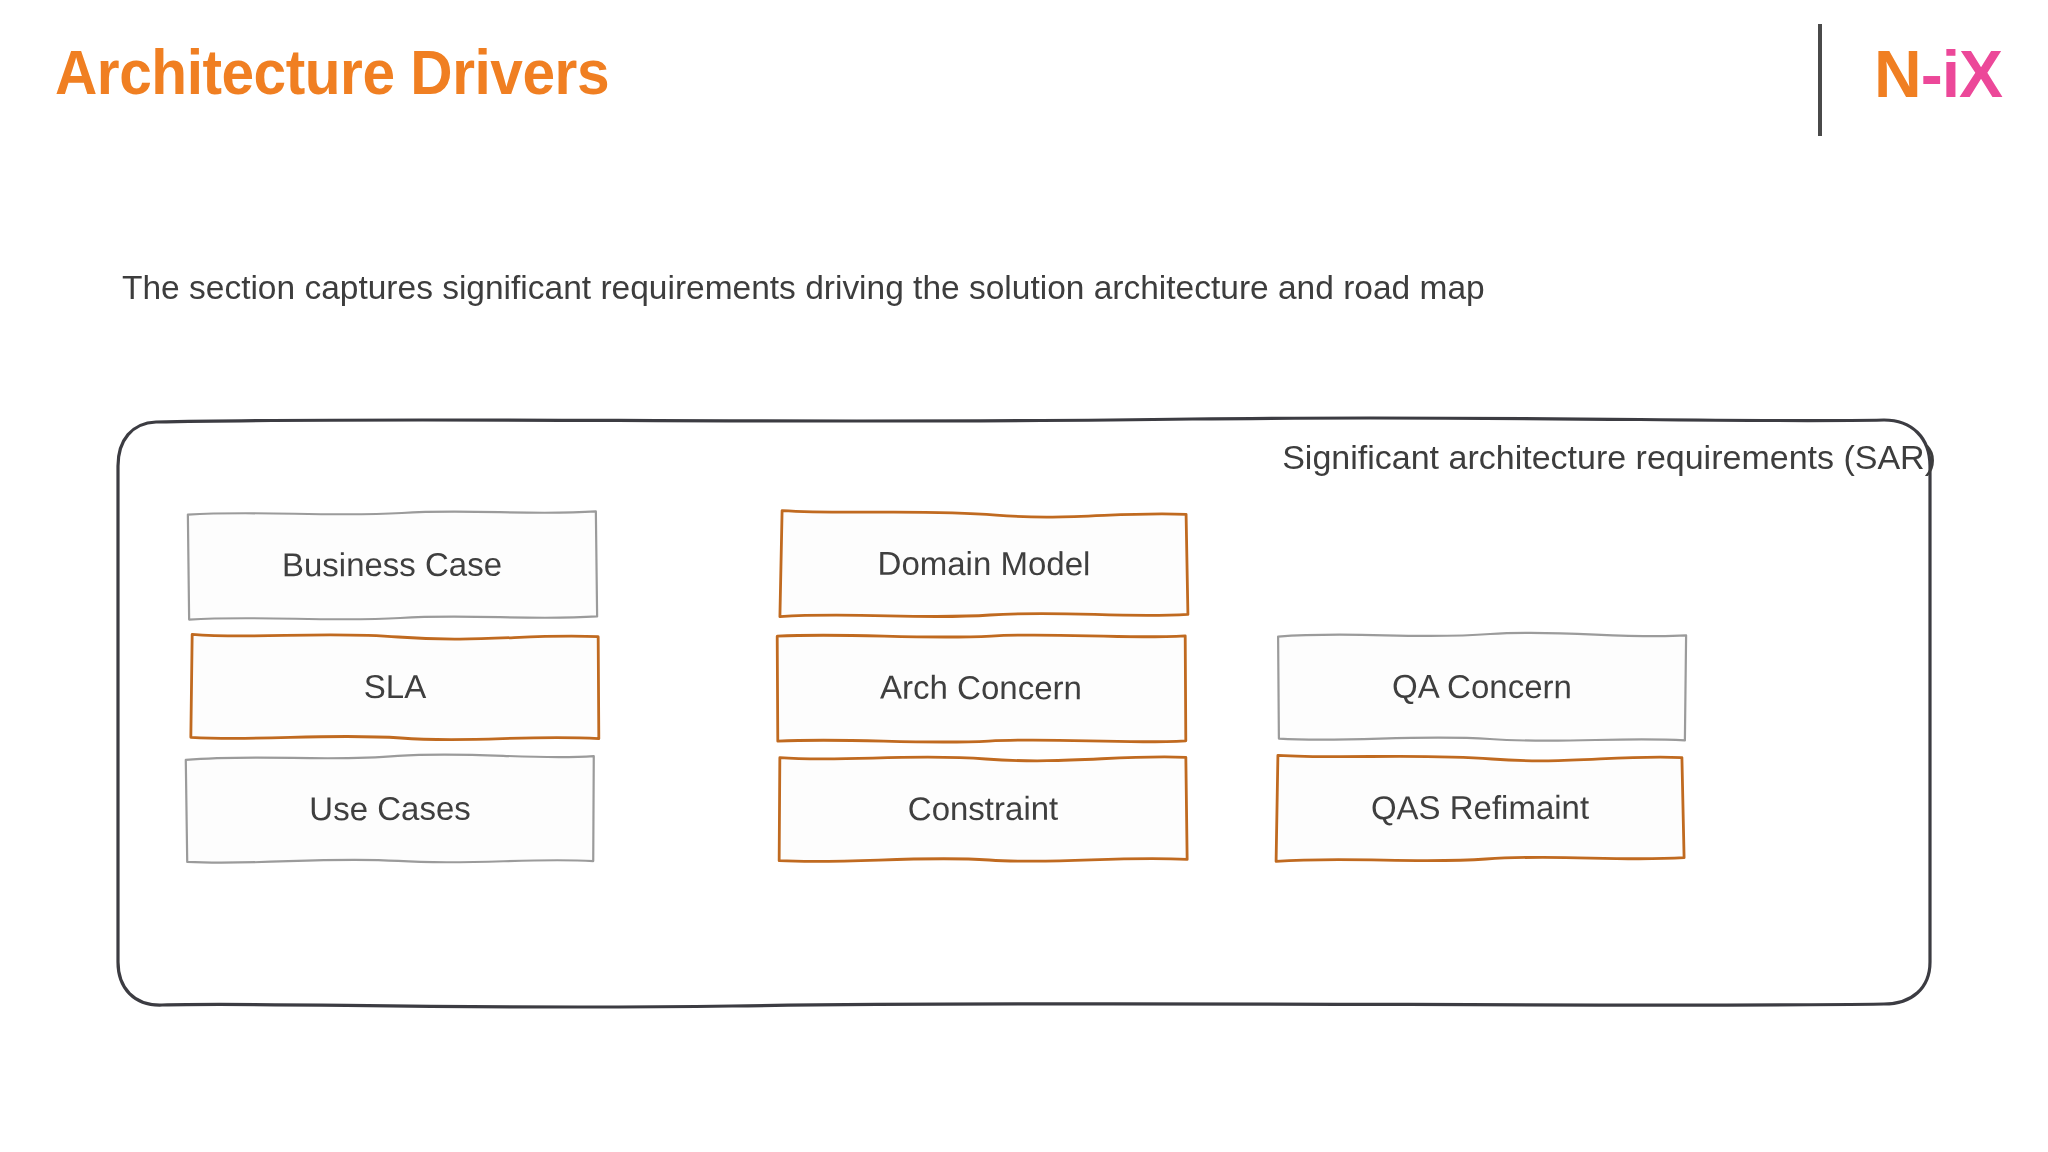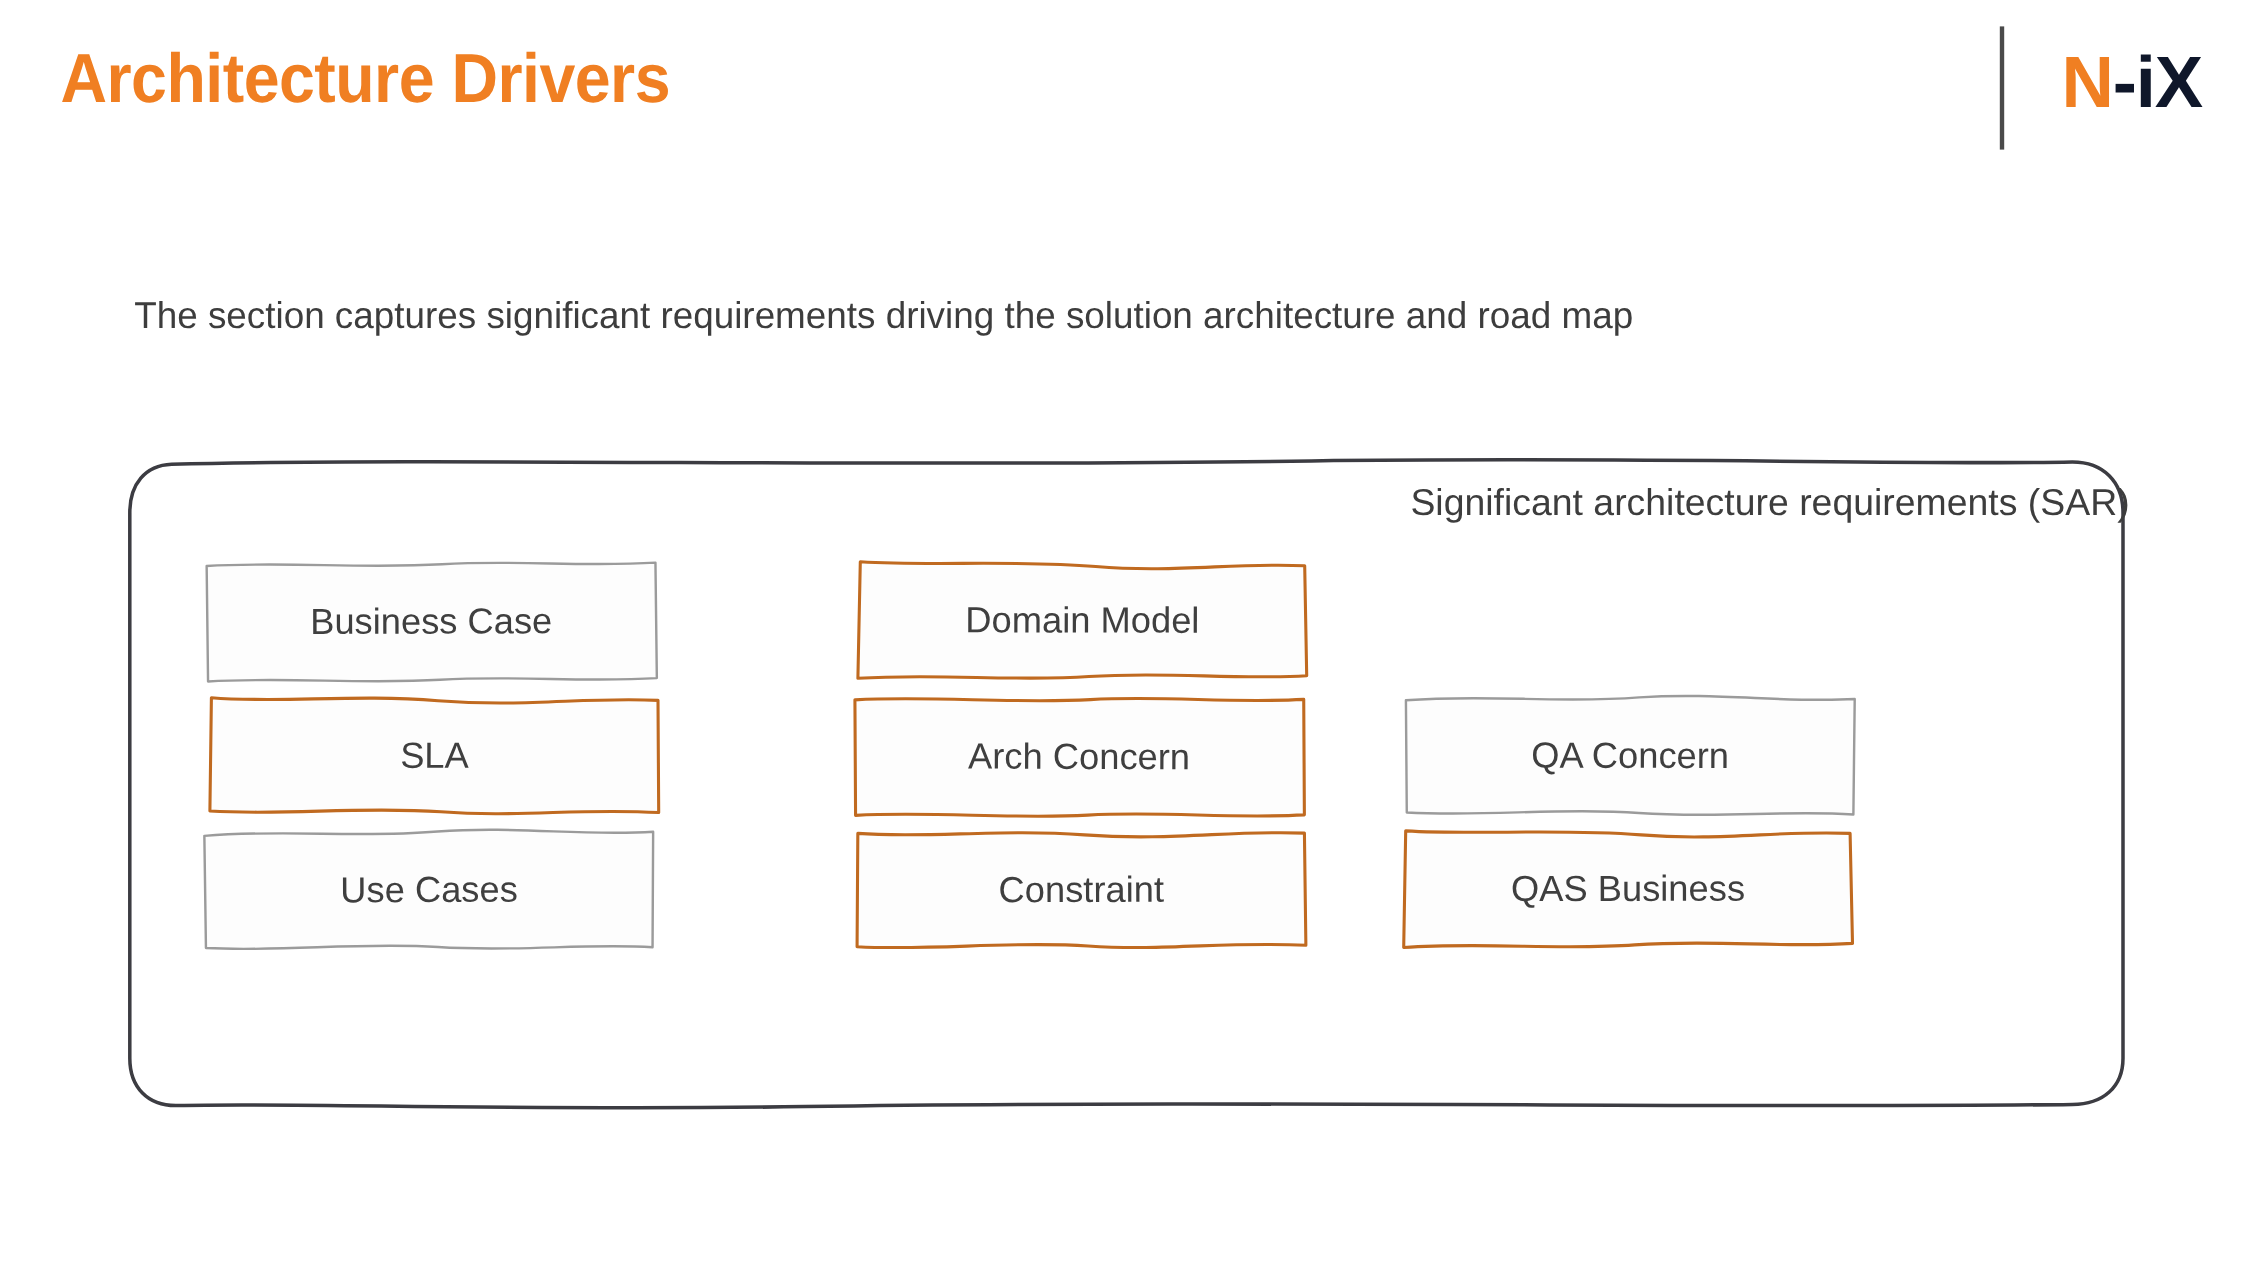--- a/index.html
+++ b/index.html
@@ -56,21 +56,21 @@
     font-family: "Liberation Sans", sans-serif;
     font-size: 66px;
     font-weight: bold;
     letter-spacing: -1px;
     line-height: 1;
     white-space: nowrap;
     position: relative;
     top: -6px;
   }
   .brand-logo .n { color: #F07F22; }
-  .brand-logo .ix { color: #0f172a; }
+  .brand-logo .ix { color: #ec4899; }
 
   
   .subtitle {
     position: absolute;
     left: 122px;
     top: 268px;
     font-family: "Liberation Sans", sans-serif;
     font-size: 34px;
     font-weight: normal;
     color: #3D3D3D;
@@ -233,17 +233,17 @@
         <div class="card col-3 row-2 j-g">
     <svg class="card-sketch" viewBox="0 0 424 122" preserveAspectRatio="none">
       <path class="sk-path" d="M 8 11 C 85 5, 145 14, 220 8 C 292 3, 352 13, 416 9 L 415 114 C 352 110, 292 118, 220 113 C 148 108, 80 117, 9 113 Z" fill="#FDFDFD" stroke="#9B9B9B" stroke-width="2.2" stroke-linecap="round" stroke-linejoin="round" vector-effect="non-scaling-stroke"></path>
     </svg>
     <div class="card-label">QA Concern</div>
   </div>
         <div class="card col-3 row-3 j-h">
     <svg class="card-sketch" viewBox="0 0 424 122" preserveAspectRatio="none">
       <path class="sk-path" d="M 10 8 C 75 12, 148 6, 224 12 C 296 18, 350 8, 414 11 L 416 111 C 348 115, 290 107, 218 112 C 150 117, 82 109, 8 114 Z" fill="#FDFDFD" stroke="#C06A20" stroke-width="2.8" stroke-linecap="round" stroke-linejoin="round" vector-effect="non-scaling-stroke"></path>
     </svg>
-    <div class="card-label">QAS Business</div>
+    <div class="card-label">QAS Refimaint</div>
   </div>
       </div>
   </div>
 </div>
 
 </body></html>

